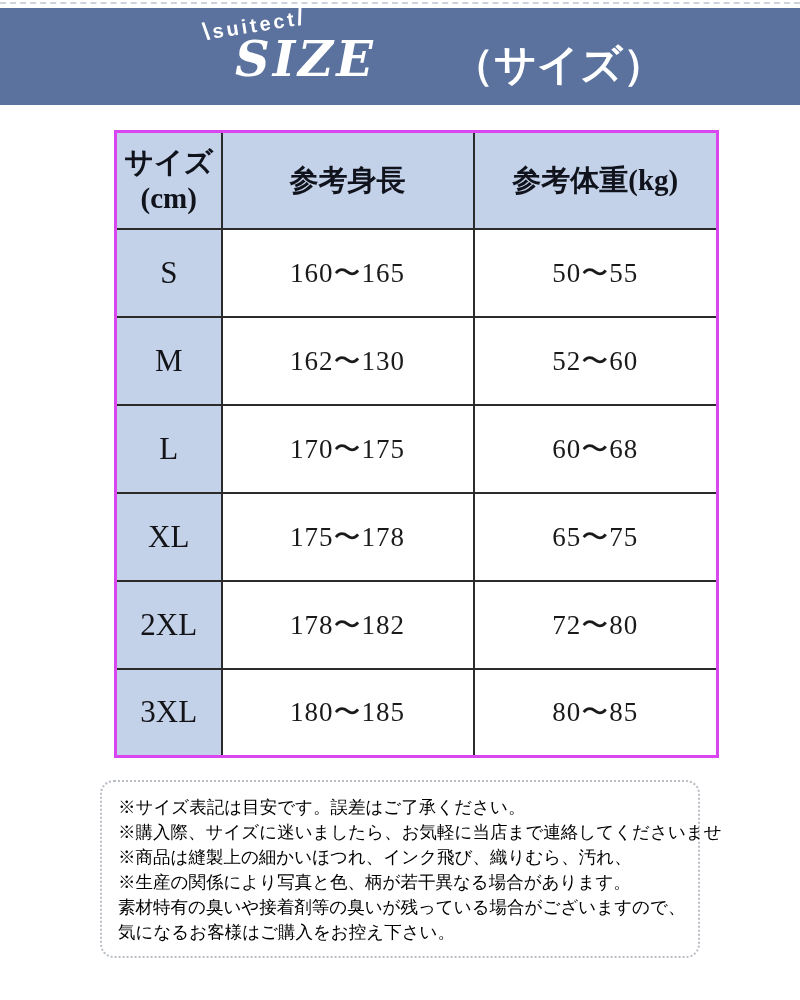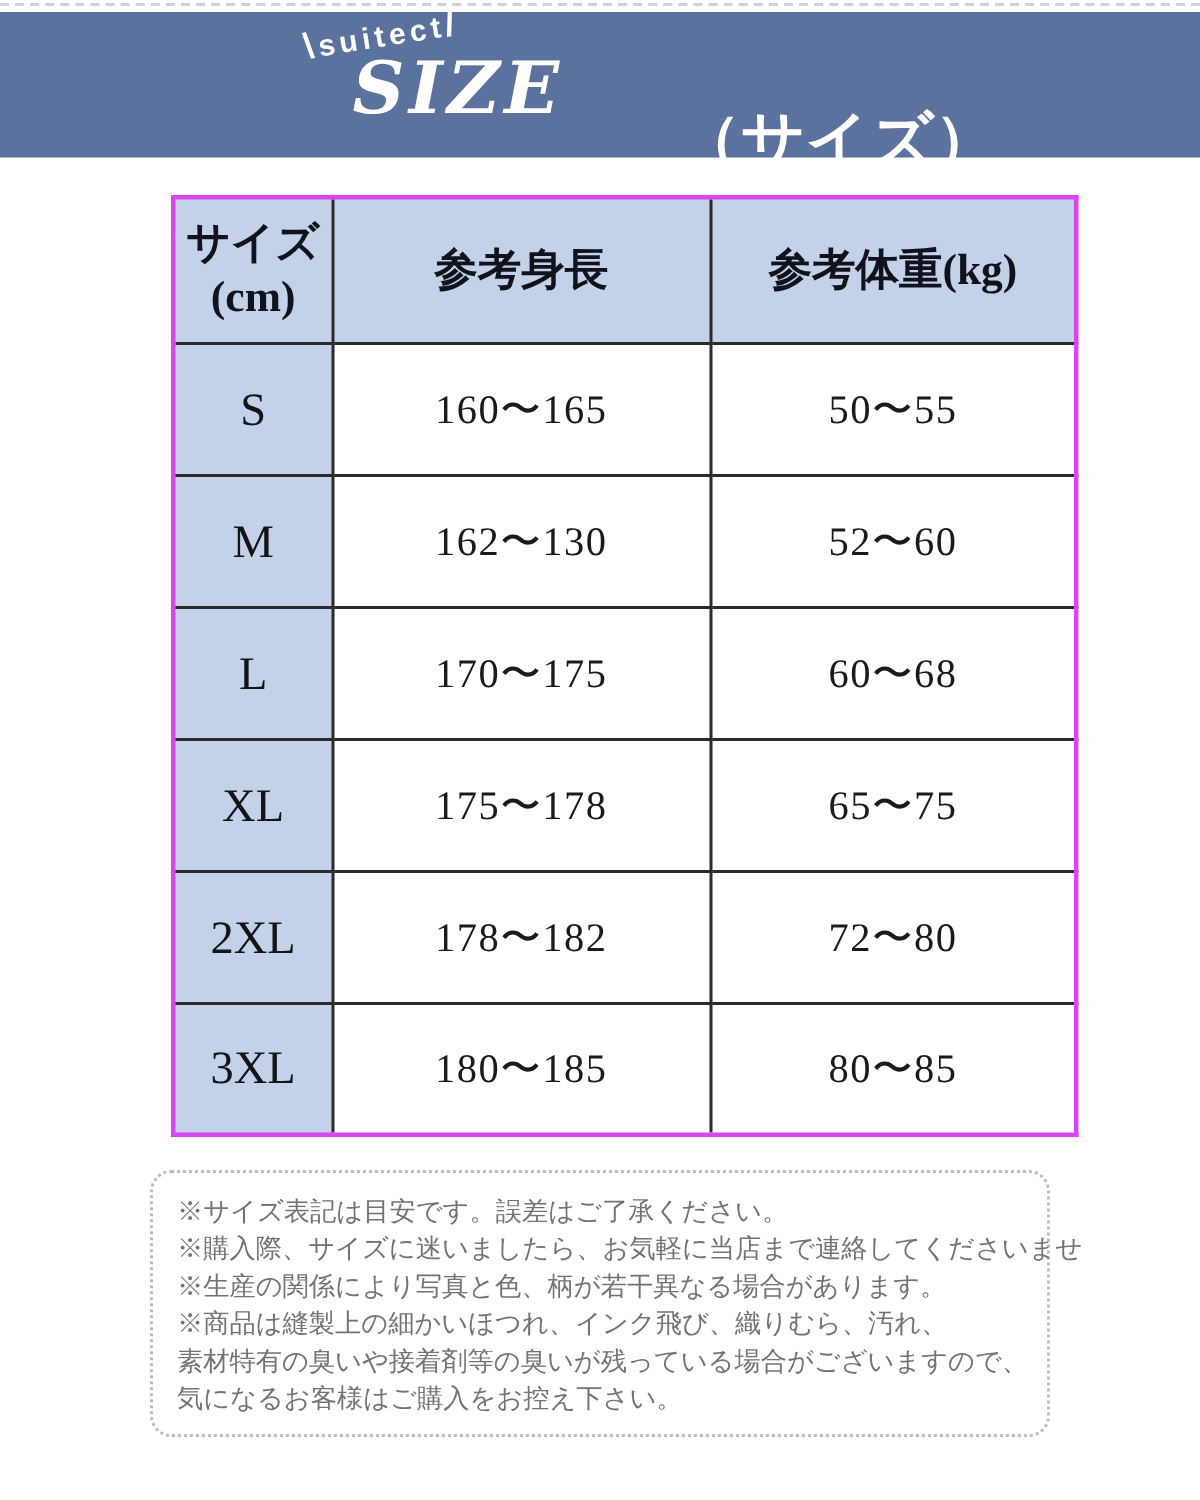--- a/index.html
+++ b/index.html
@@ -13,42 +13,42 @@
   
   .banner { position:absolute; top:8px; left:0; width:800px; height:97px;
             background:#5b729e; color:#ffffff; }
   .brand { position:absolute; left:202px; top:2px; transform:rotate(-9deg);
            font-size:20px; font-weight:bold; letter-spacing:3px; white-space:nowrap; }
   .brand .stroke { font-size:24px; font-weight:bold; }
   .size-title { position:absolute; left:235px; top:12px; font-family:"DejaVu Serif", serif;
                 font-style:italic; font-weight:bold; font-size:48px; line-height:78px;
                 letter-spacing:3px; }
   .size-sub { position:absolute; left:452px; top:32px; font-size:42px; line-height:50px;
-              font-weight:bold; letter-spacing:0;margin-top:28px; }
+              font-weight:bold; letter-spacing:0; }
 
   
   table.size-table { position:absolute; left:114px; top:130px; width:602px;
                      border-collapse:collapse; table-layout:fixed;
                      border:3px solid #d946ef; }
   .size-table th, .size-table td { border:2px solid #2b2b2b; text-align:center;
                                    vertical-align:middle; }
   .size-table thead th { height:97px; background:#c3d2e9;
                          font-family:"Liberation Serif", serif; font-weight:bold;
                          font-size:29px; color:#10131c; line-height:36px; }
   .size-table tbody th { height:88px; background:#c3d2e9;
                          font-family:"Liberation Serif", serif; font-weight:normal;
                          font-size:31px; color:#131318; }
   .size-table tbody td { background:#ffffff; font-family:"Liberation Serif", serif;
                          font-size:27px; color:#1a1a1a; letter-spacing:1px;border-radius:32px; }
 
   
   .notes-box { position:absolute; left:100px; top:780px; width:600px; height:178px;
                border:2px dotted #b9bec4; border-radius:14px; padding:13px 16px;
                background:#ffffff; }
-  .note-line { font-size:17.5px; line-height:25px; color:#737373; white-space:nowrap; }
+  .note-line { font-size:17.5px; line-height:25px; color:#000000; white-space:nowrap; }
 </style>
 </head>
 <body>
 
 <div class="edge-top"></div>
 
 <div class="banner">
   <div class="brand"><span class="stroke">\</span><span>suitect</span><span class="stroke">/</span></div>
   <div class="size-title">SIZE</div>
   <div class="size-sub">（サイズ）</div>
@@ -100,17 +100,17 @@
       <th>3XL</th>
       <td>180〜185</td>
       <td>80〜85</td>
     </tr>
   </tbody>
 </table>
 
 <div class="notes-box">
   <div class="note-line">※サイズ表記は目安です。誤差はご了承ください。</div>
   <div class="note-line">※購入際、サイズに迷いましたら、お気軽に当店まで連絡してくださいませ</div>
+  <div class="note-line">※商品は縫製上の細かいほつれ、インク飛び、織りむら、汚れ、</div>
   <div class="note-line">※生産の関係により写真と色、柄が若干異なる場合があります。</div>
-  <div class="note-line">※商品は縫製上の細かいほつれ、インク飛び、織りむら、汚れ、</div>
   <div class="note-line">素材特有の臭いや接着剤等の臭いが残っている場合がございますので、</div>
   <div class="note-line">気になるお客様はご購入をお控え下さい。</div>
 </div>
 
 </body></html>

